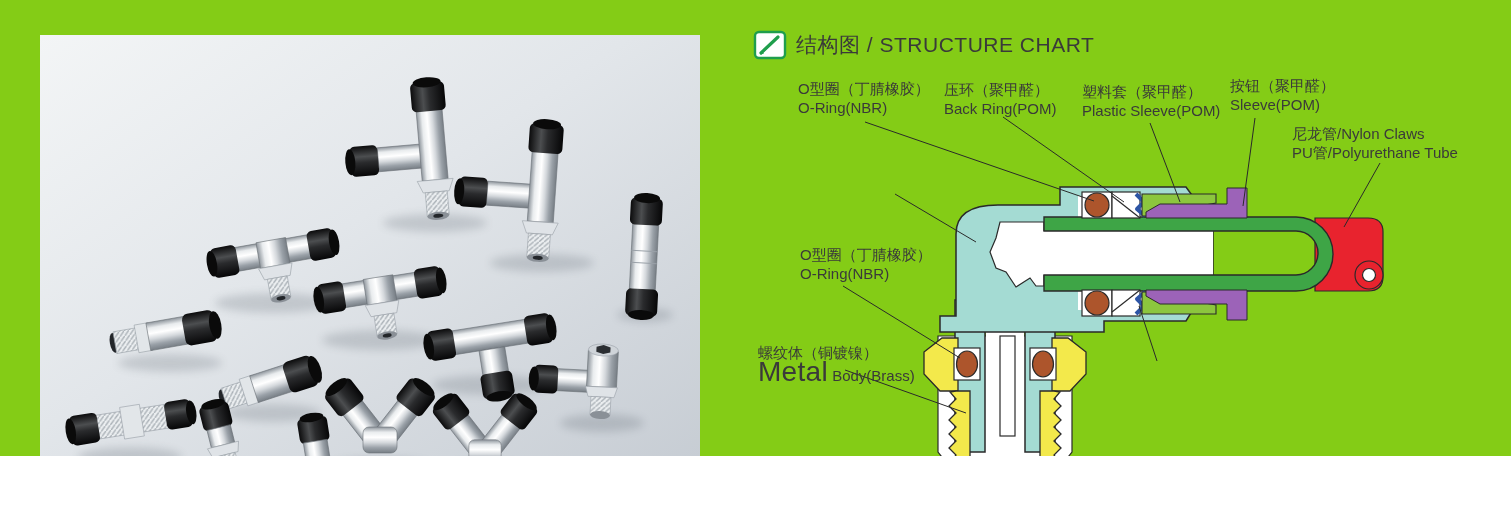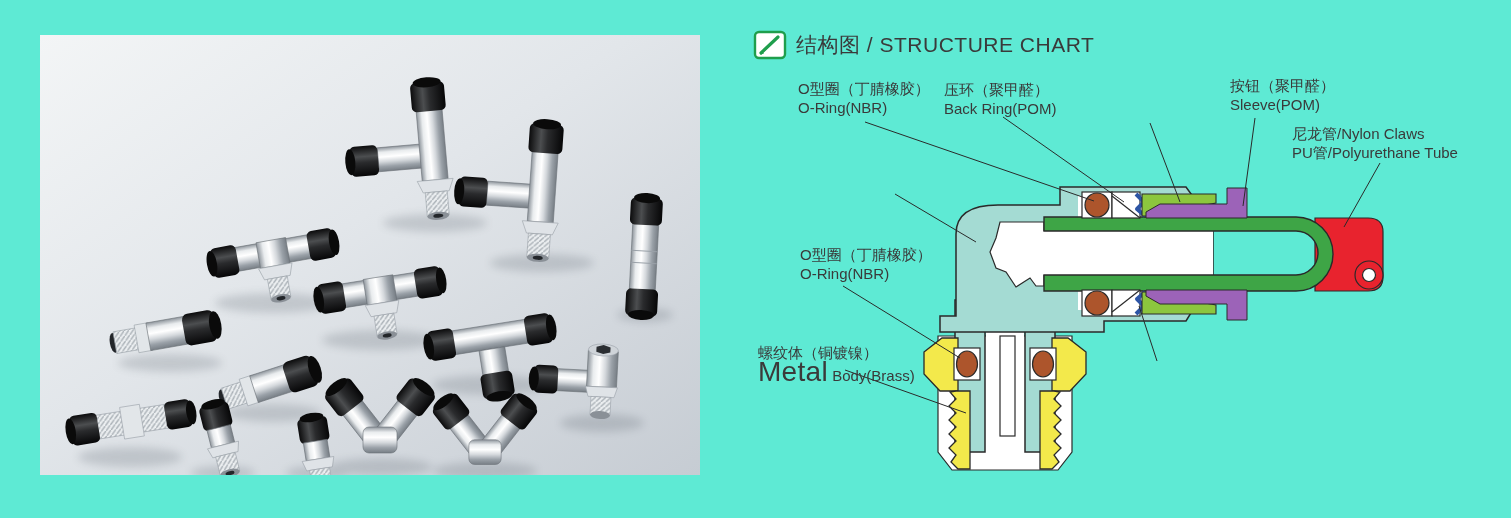--- a/index.html
+++ b/index.html
@@ -1,16 +1,16 @@
 <!DOCTYPE html>
 <html style="--text: #3a3a3a; --accent-green: #1f9e4c; --part-body: #a4dbd3; --part-metal-body: #f3e94b; --part-tube-nylon: #3ea546; --part-plastic-sleeve: #8cc63e; --part-sleeve: #9c63b8; --part-tube-pu: #e8232e; --part-oring: #ad552c; --part-lock-claws: #2d55a5; --photo-bg-light: #f0f2f4; --photo-bg-dark: #c6ccd3;"><head>
 <meta charset="utf-8">
 <style>
   html,body{margin:0;padding:0;background:#fff;}
-  .page{position:relative;width:1511px;height:518px;background:#5eead4;overflow:hidden;
+  .page{position:relative;width:1511px;height:456px;background:#84cc16;overflow:hidden;
         font-family:"Liberation Sans", sans-serif;color:var(--text,#3a3a3a);}
   
   .photo{position:absolute;left:40px;top:35px;width:660px;height:440px;}
   .photo svg{display:block;}
   
   .chart-title{position:absolute;left:753px;top:30px;display:flex;align-items:center;gap:9px;z-index:2;}
   .chart-title .t{font-size:21px;letter-spacing:.5px;color:var(--text);}
   .diagram-svg{position:absolute;left:740px;top:20px;z-index:0;}
   .lbl{position:absolute;z-index:1;font-size:15px;line-height:19px;color:var(--text);white-space:nowrap;}
   .lbl .big{font-size:28px;letter-spacing:.3px;}
@@ -328,20 +328,24 @@
   </svg>
 
   <div class="lbl" style="left:798px;top:79px">
     <div>O型圈（丁腈橡胶）</div>
       <div>O-Ring(NBR)</div>
   </div>
   <div class="lbl" style="left:944px;top:80px">
     <div>压环（聚甲醛）</div>
       <div>Back Ring(POM)</div>
   </div>
+  <div class="lbl" style="left:1082px;top:82px">
+    <div>塑料套（聚甲醛）</div>
+      <div>Plastic Sleeve(POM)</div>
+  </div>
   <div class="lbl" style="left:1230px;top:76px">
     <div>按钮（聚甲醛）</div>
       <div>Sleeve(POM)</div>
   </div>
   <div class="lbl" style="left:1292px;top:124px">
     <div>尼龙管/Nylon Claws</div>
       <div>PU管/Polyurethane Tube</div>
   </div>
   <div class="lbl" style="left:800px;top:245px">
     <div>O型圈（丁腈橡胶）</div>

